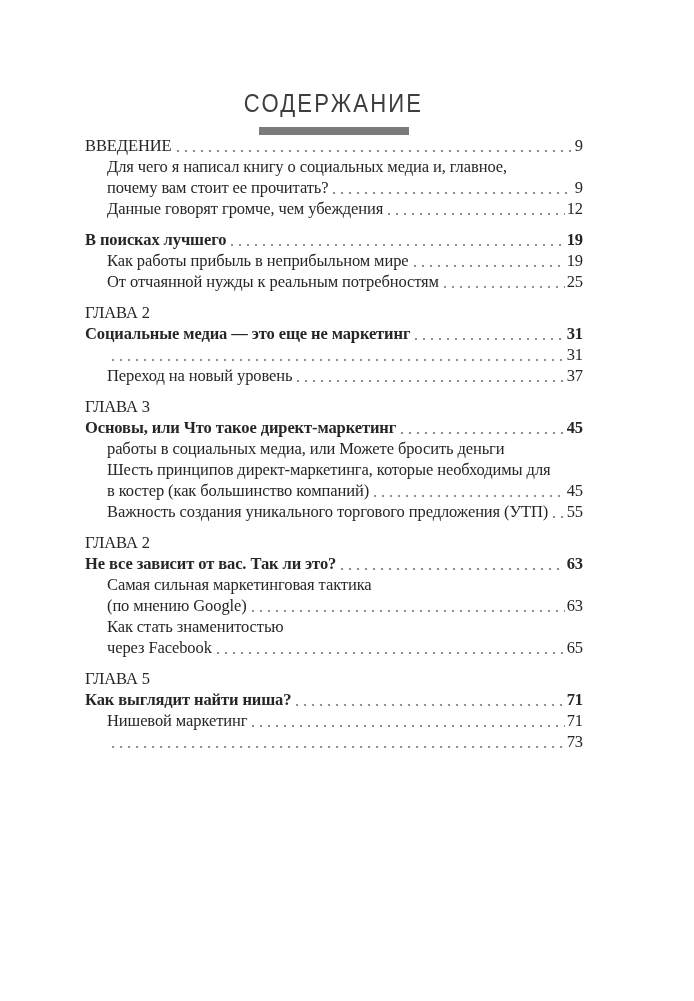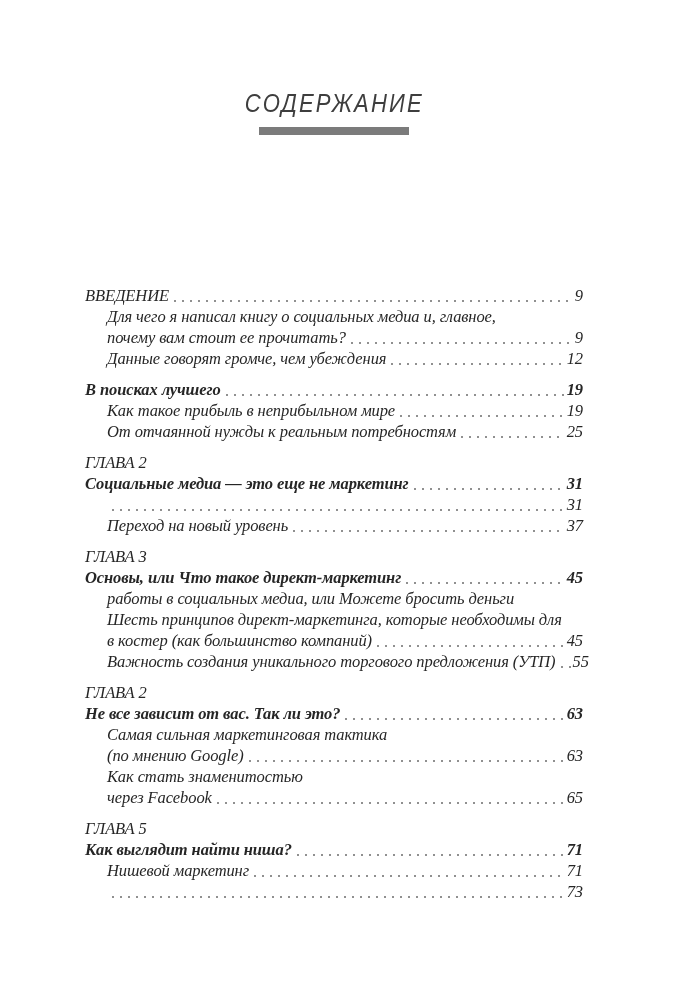--- a/index.html
+++ b/index.html
@@ -7,21 +7,20 @@
   body {
     width: 694px; height: 1001px;
     background: #f4f4f4;
     font-family: "Liberation Serif", serif;
   }
   .sheet {
     width: 694px; height: 1001px;
     background: #ffffff;
     padding: 88px 0 13px 85px;
     overflow: hidden;
-    font-style: italic;
   }
   .content { width: 498px; }
 
   .doc-title-wrap { text-align: center; }
   .doc-title {
     display: inline-block;
     font-family: "Liberation Sans", sans-serif;
     font-weight: 400;
     font-size: 26px;
     line-height: 30px;
@@ -31,21 +30,20 @@
     transform-origin: center;
     white-space: nowrap;
   }
   .rule {
     width: 150px; height: 8px;
     background: #7b7b7b;
     margin: 9px auto 0;
   }
 
   .toc {
-    margin-top: 150px;
     font-size: 16.5px;
     line-height: 21px;
     letter-spacing: -0.1px;
     color: #262626;
   }
   .toc-section + .toc-section { margin-top: 10px; }
 
   .chapter-label { }
   .entry-item { padding-left: 22px; }
   .entry-line { }
@@ -99,21 +97,21 @@
         <div class="toc-section">
           <div class="entry-title bold">
             <div class="entry-last">
               <span class="entry-text">В поисках лучшего</span>
               <span class="dots"></span>
               <span class="page-num">19</span>
             </div>
           </div>
           <div class="entry-item">
             <div class="entry-last">
-              <span class="entry-text">Как такое прибыль в неприбыльном мире</span>
+              <span class="entry-text">Как работы прибыль в неприбыльном мире</span>
               <span class="dots"></span>
               <span class="page-num">19</span>
             </div>
           </div>
           <div class="entry-item">
             <div class="entry-last">
               <span class="entry-text">От отчаянной нужды к реальным потребностям</span>
               <span class="dots"></span>
               <span class="page-num">25</span>
             </div>

